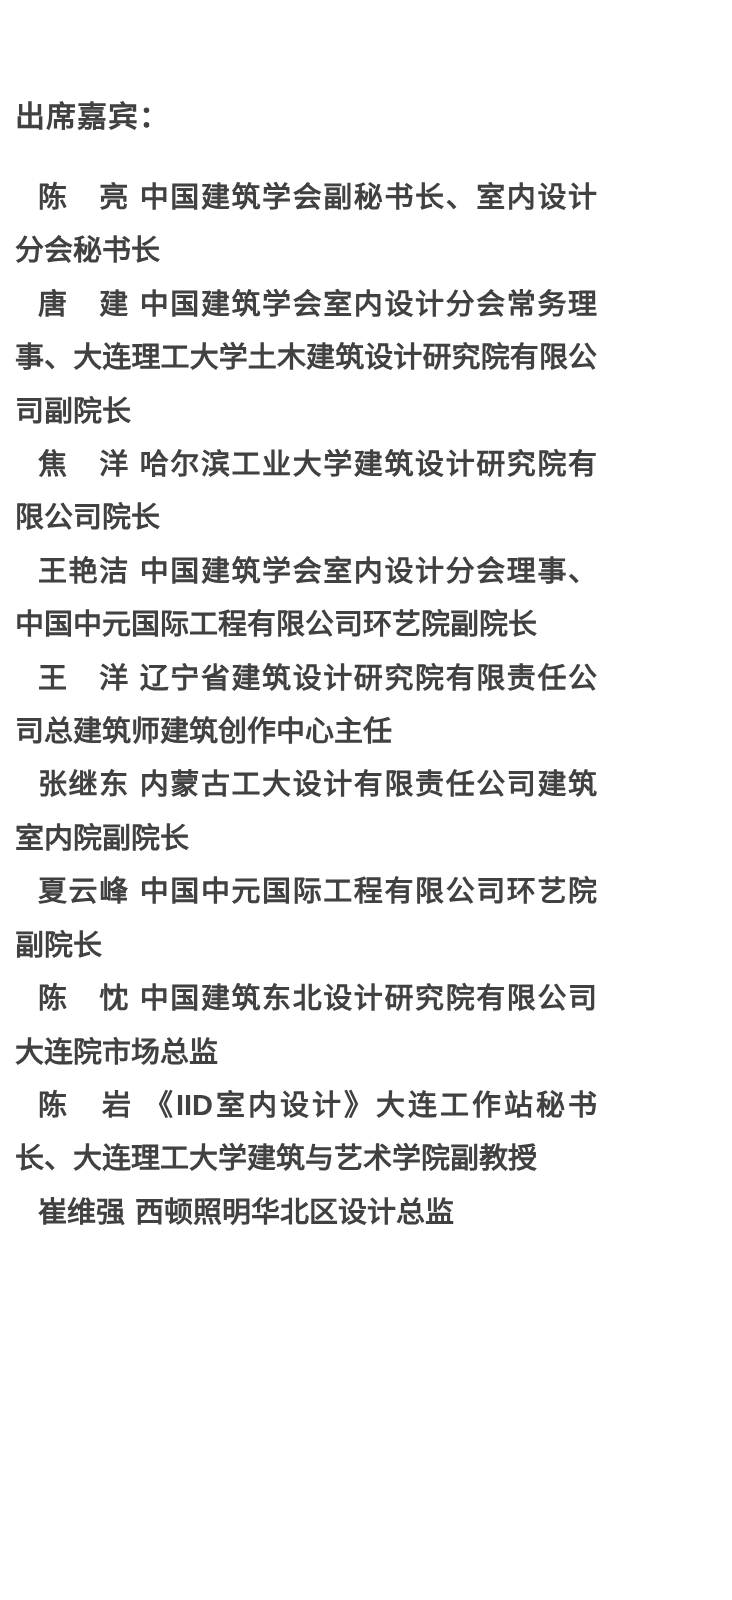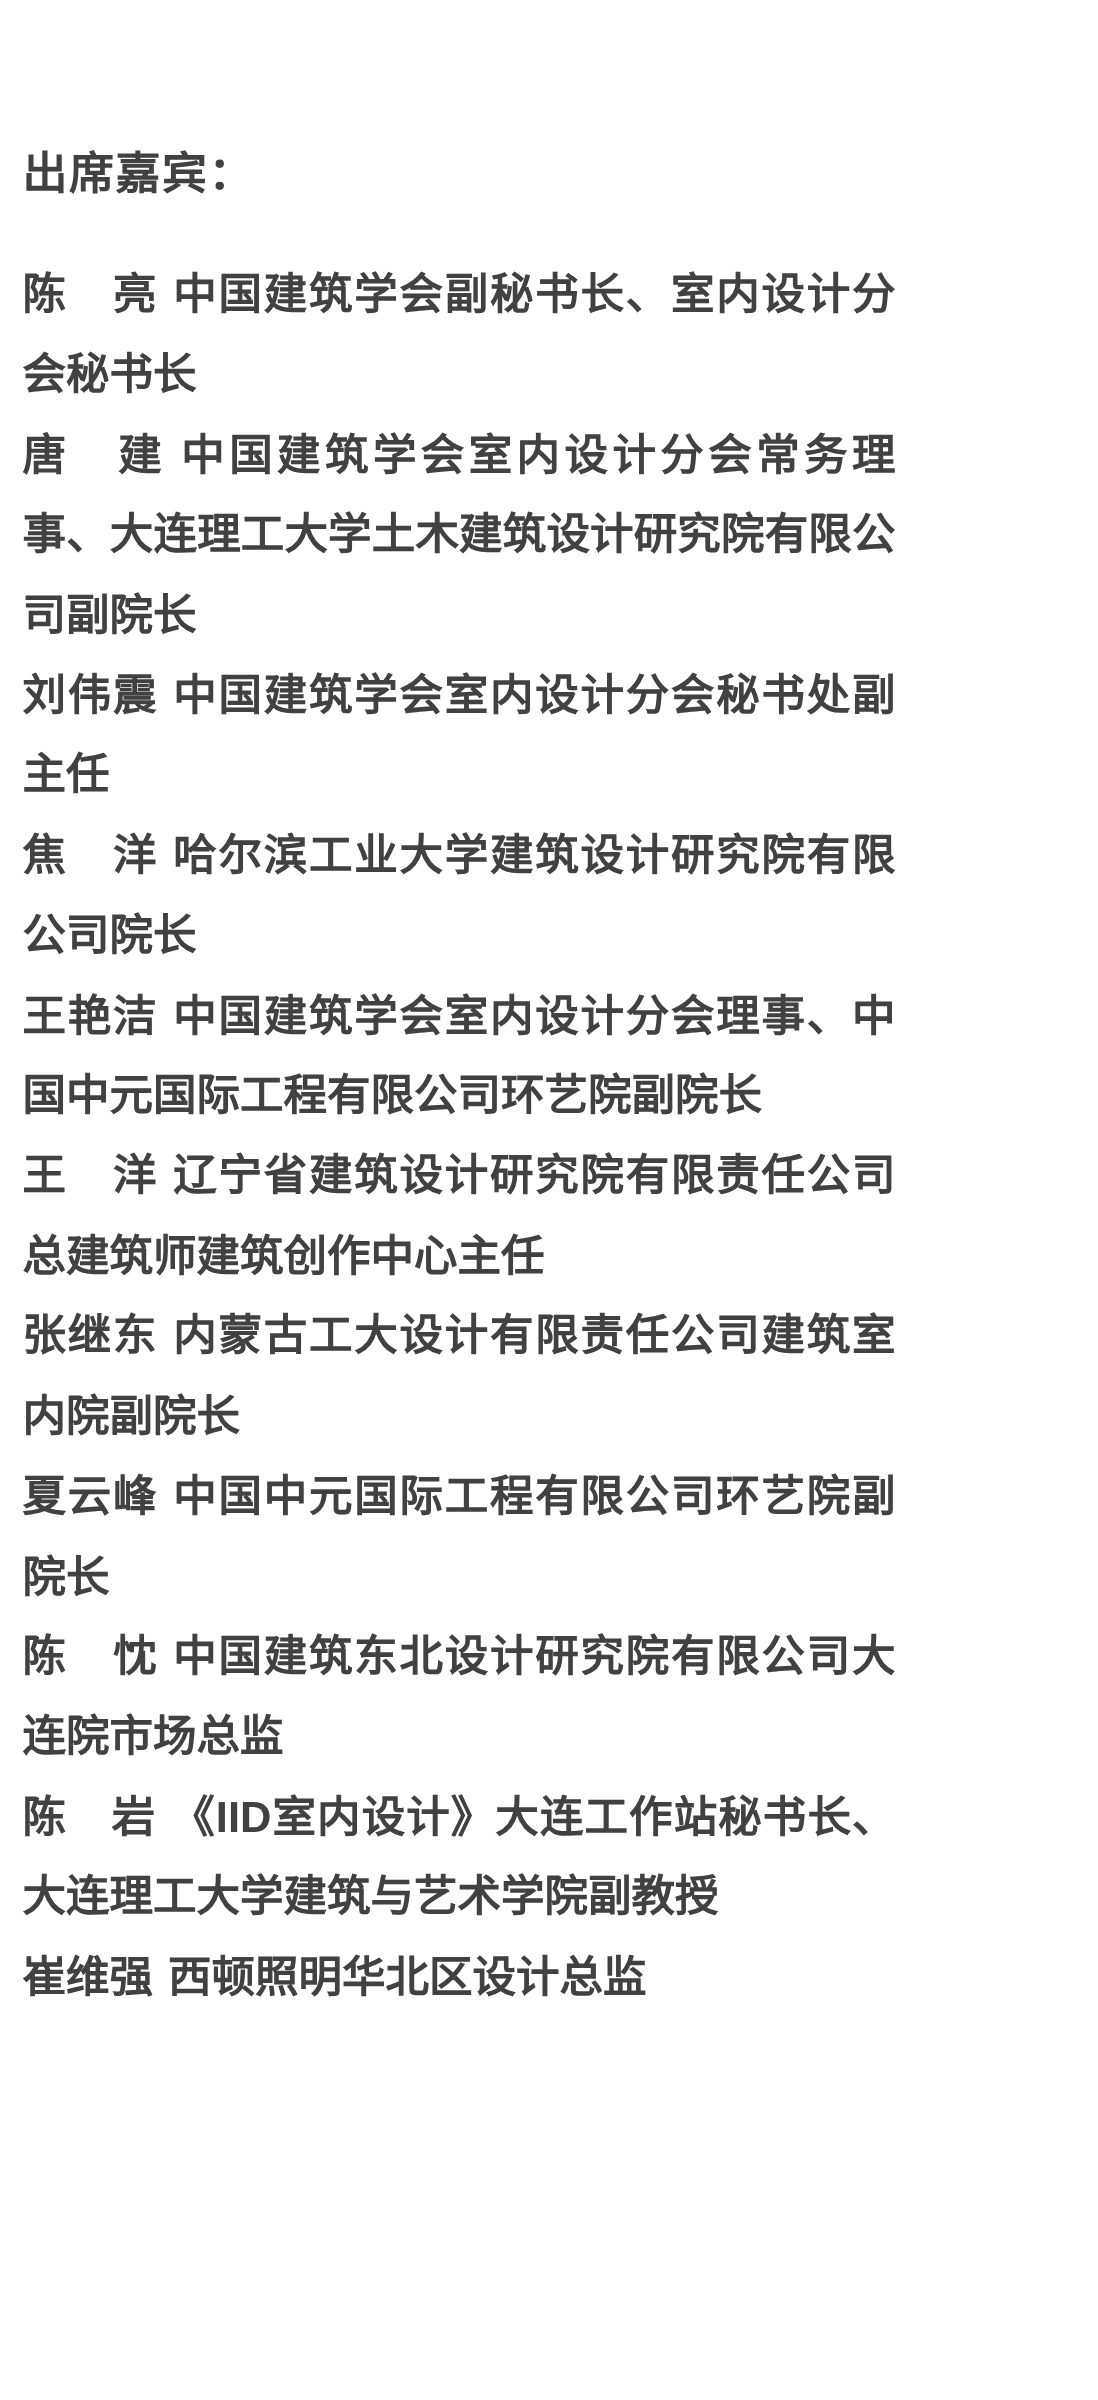--- a/index.html
+++ b/index.html
@@ -28,34 +28,34 @@
     font-size: 29px;
     line-height: 53.4px;
     text-align: justify;
     text-justify: inter-ideograph;
     color: #414141;
   }
   .name {
     font-weight: 700;
     margin-right: 10px;
     white-space: pre;
+    margin-left: 23px;
   }
   .title {
     font-weight: 700;
   }
 </style>
 </head>
 <body>
 
 <div class="page">
   <p class="heading">出席嘉宾：</p>
   <div>
       <p class="entry"><span class="name">陈　亮</span><span class="title">中国建筑学会副秘书长、室内设计分会秘书长</span></p>
       <p class="entry"><span class="name">唐　建</span><span class="title">中国建筑学会室内设计分会常务理事、大连理工大学土木建筑设计研究院有限公司副院长</span></p>
-      <p class="entry"><span class="name">刘伟震</span><span class="title">中国建筑学会室内设计分会秘书处副主任</span></p>
       <p class="entry"><span class="name">焦　洋</span><span class="title">哈尔滨工业大学建筑设计研究院有限公司院长</span></p>
       <p class="entry"><span class="name">王艳洁</span><span class="title">中国建筑学会室内设计分会理事、中国中元国际工程有限公司环艺院副院长</span></p>
       <p class="entry"><span class="name">王　洋</span><span class="title">辽宁省建筑设计研究院有限责任公司总建筑师建筑创作中心主任</span></p>
       <p class="entry"><span class="name">张继东</span><span class="title">内蒙古工大设计有限责任公司建筑室内院副院长</span></p>
       <p class="entry"><span class="name">夏云峰</span><span class="title">中国中元国际工程有限公司环艺院副院长</span></p>
       <p class="entry"><span class="name">陈　忱</span><span class="title">中国建筑东北设计研究院有限公司大连院市场总监</span></p>
       <p class="entry"><span class="name">陈　岩</span><span class="title">《IID室内设计》大连工作站秘书长、大连理工大学建筑与艺术学院副教授</span></p>
       <p class="entry"><span class="name">崔维强</span><span class="title">西顿照明华北区设计总监</span></p>
     </div>
 </div>

